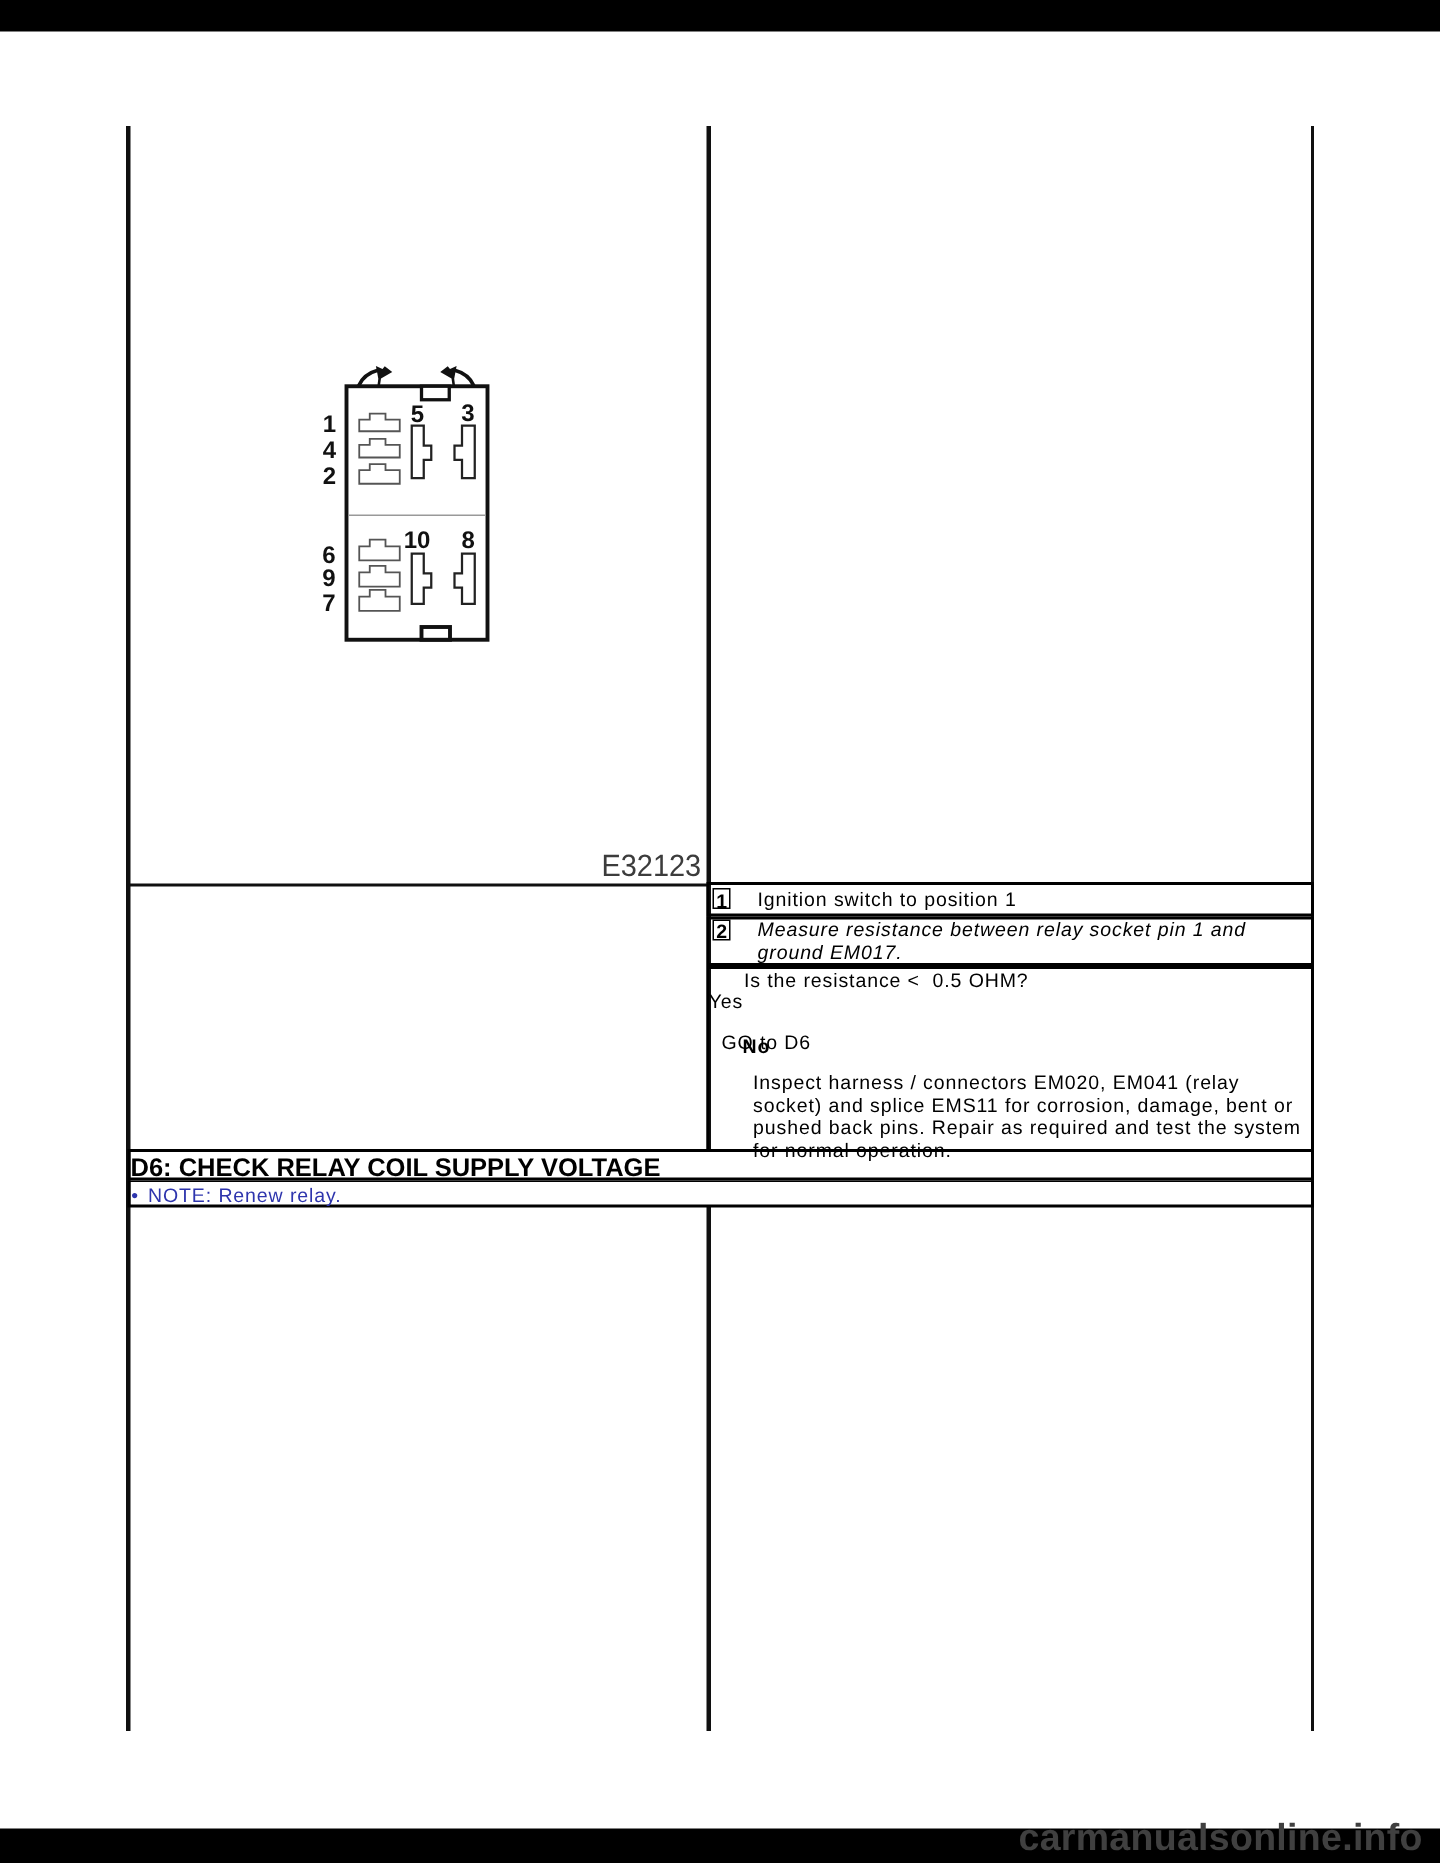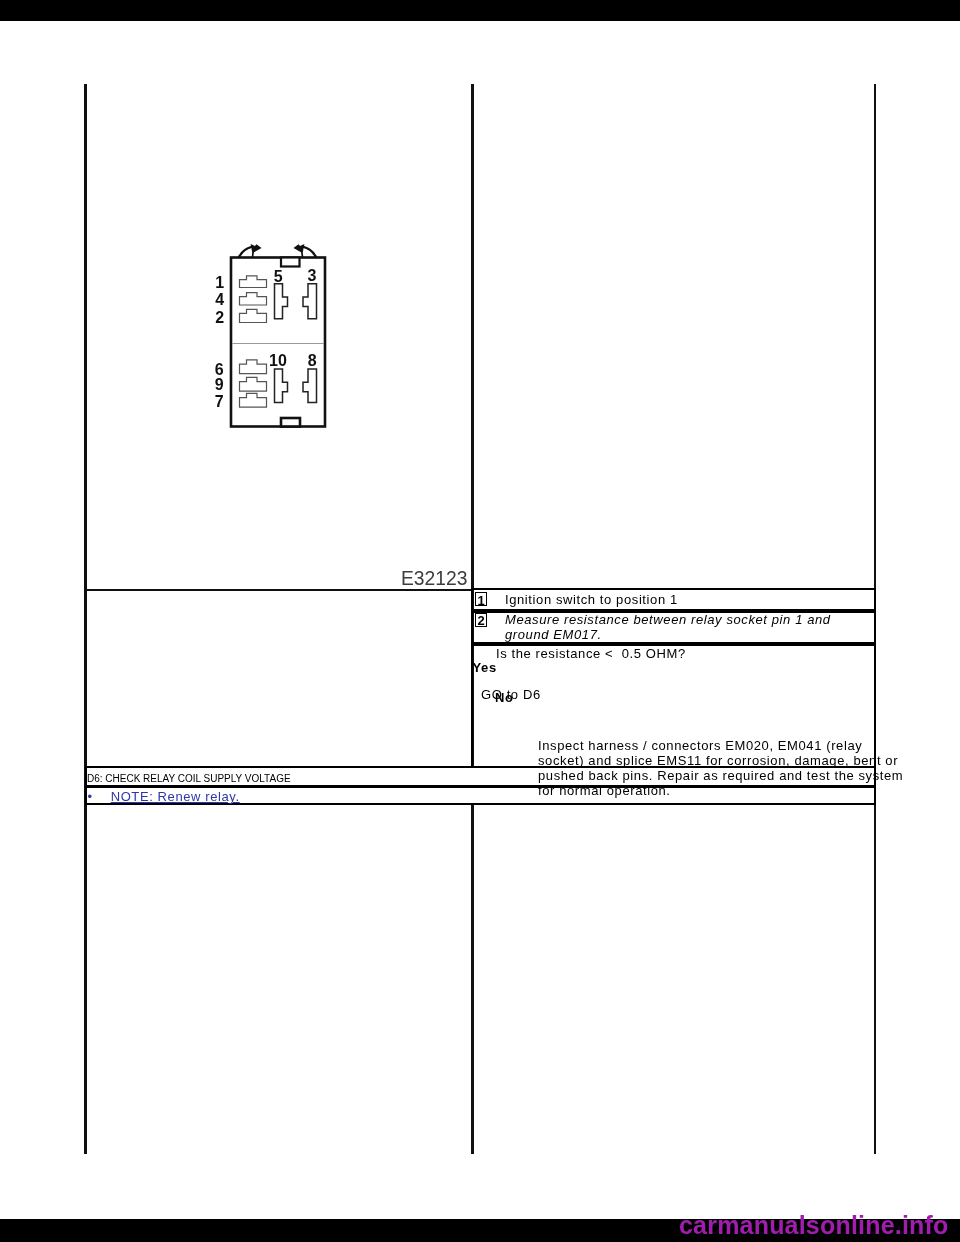--- a/index.html
+++ b/index.html
@@ -91,31 +91,31 @@
 
 <div class="abs txt" style="left:505px;top:592.4px;">Ignition switch to position 1</div>
 
 <div class="abs" style="left:474.5px;top:612.5px;width:12px;height:14px;border:1.6px solid #000;box-sizing:border-box;"></div>
 <div class="abs txt" style="left:477.5px;top:613px;font-weight:bold;">2</div>
 
 <div class="abs txt" style="left:505px;top:612.4px;font-style:italic;">Measure resistance between relay socket pin 1 and<br>ground EM017.</div>
 
 <div class="abs txt" style="left:496px;top:645.9px;">Is the resistance &lt;&nbsp; 0.5 OHM?</div>
 
-<div class="abs txt" style="left:472.5px;top:660.4px;font-weight:bold;">Yes</div>
+<div class="abs txt" style="left:472.5px;top:660.4px;font-weight:normal;">Yes</div>
 
 <div class="abs txt" style="left:481px;top:675.4px;margin-top:12px;">GO to D6</div>
 
 <div class="abs txt" style="left:495px;top:689.9px;font-weight:bold;">No</div>
 
-<div class="abs txt" style="left:502px;top:739px;line-height:14.9px;margin-left:36px;">Inspect harness / connectors EM020, EM041 (relay<br>socket) and splice EMS11 for corrosion, damage, bent or<br>pushed back pins. Repair as required and test the system<br>for normal operation.</div>
+<div class="abs txt" style="left:502px;top:715px;line-height:14.9px;">Inspect harness / connectors EM020, EM041 (relay<br>socket) and splice EMS11 for corrosion, damage, bent or<br>pushed back pins. Repair as required and test the system<br>for normal operation.</div>
 
 <div class="abs" style="left:84.5px;top:766px;width:791.5px;height:21px;border:2px solid #000;box-sizing:border-box;"></div>
 
-<div class="abs txt" style="left:87px;top:771.4px;font-weight:normal;font-size:10px;letter-spacing:0;">D6: CHECK RELAY COIL SUPPLY VOLTAGE</div>
+<div class="abs txt" style="left:87px;top:771.4px;font-weight:bold;font-size:17px;letter-spacing:0;">D6: CHECK RELAY COIL SUPPLY VOLTAGE</div>
 
 <div class="abs" style="left:84.5px;top:787px;width:791.5px;height:17.5px;border:2px solid #000;border-top-width:1.5px;box-sizing:border-box;"></div>
 
-<div class="abs txt" style="left:87.5px;top:789.4px;color:#2e35ad;">•<span style="margin-left:18px;text-decoration:underline;">NOTE: Renew relay.</span></div>
+<div class="abs txt" style="left:87.5px;top:789.4px;color:#2e35ad;">•<span style="margin-left:6px;">NOTE: Renew relay.</span></div>
 
 <div class="abs" style="left:0;top:1219px;width:960px;height:23px;background:#000;"></div>
 
-<div class="abs" style="left:679px;top:1212.6px;font-size:25px;line-height:25px;font-weight:bold;color:#a21caf;letter-spacing:0.2px;">carmanualsonline.info</div>
+<div class="abs" style="left:679px;top:1212.6px;font-size:25px;line-height:25px;font-weight:bold;color:#404040;letter-spacing:0.2px;">carmanualsonline.info</div>
 
 </body></html>

